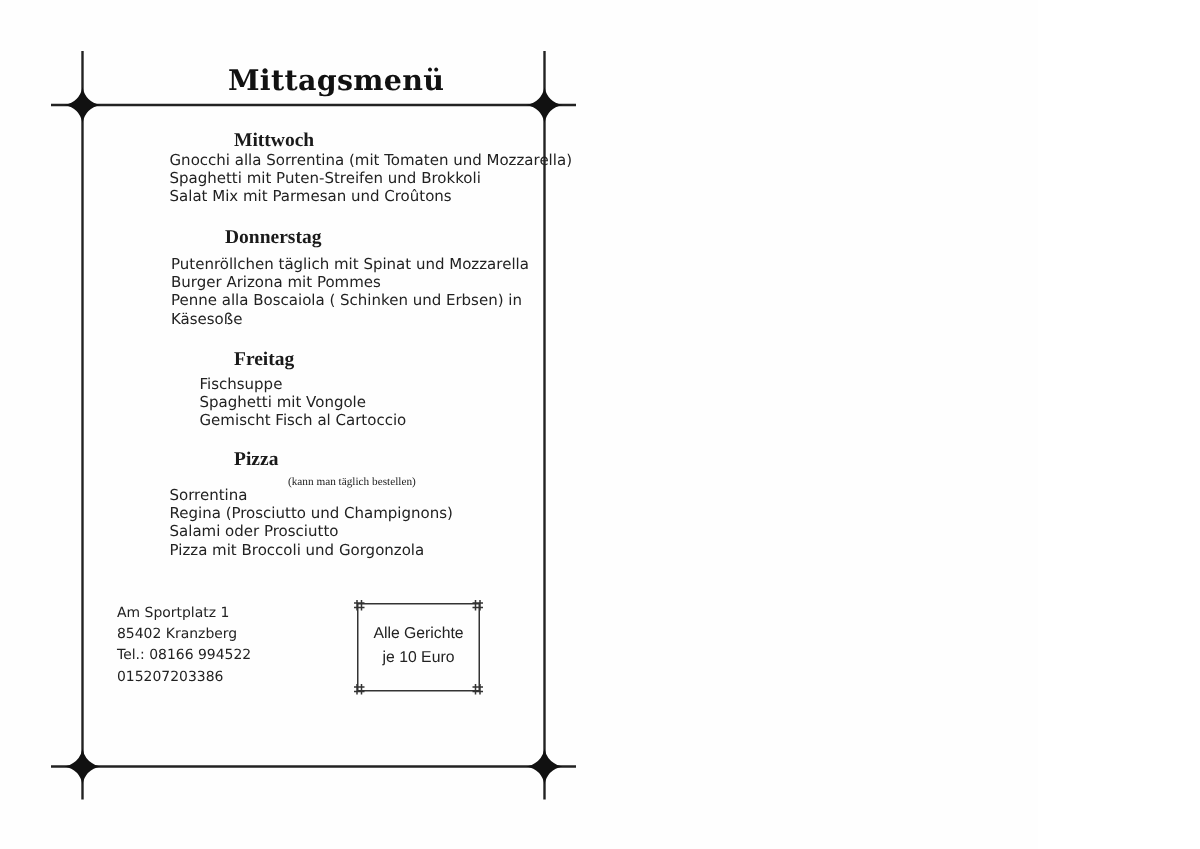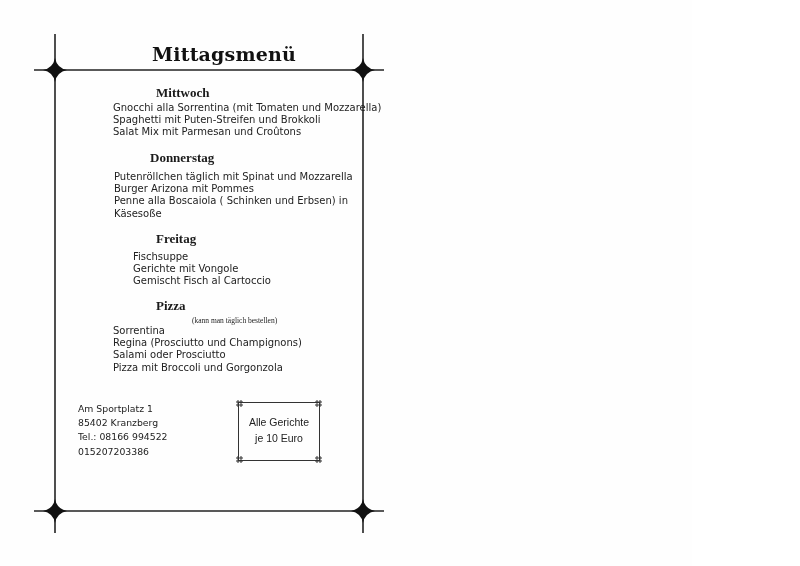--- a/index.html
+++ b/index.html
@@ -49,21 +49,21 @@
   <div class="abs" style="left:114px; top:171px;">
     <div class="item">Putenröllchen täglich mit Spinat und Mozzarella</div>
     <div class="item">Burger Arizona mit Pommes</div>
     <div class="item">Penne alla Boscaiola ( Schinken und Erbsen) in</div>
     <div class="item">Käsesoße</div>
   </div>
 
   <div class="abs day" style="left:156px; top:231px;">Freitag</div>
   <div class="abs" style="left:109px; top:251px;margin-left:24px;">
     <div class="item">Fischsuppe</div>
-    <div class="item">Gerichte mit Vongole</div>
+    <div class="item">Spaghetti mit Vongole</div>
     <div class="item">Gemischt Fisch al Cartoccio</div>
   </div>
 
   <div class="abs day" style="left:156px; top:298px;">Pizza</div>
   <div class="abs note" style="left:192px; top:316px;">(kann man täglich bestellen)</div>
   <div class="abs" style="left:113px; top:325px;">
     <div class="item">Sorrentina</div>
     <div class="item">Regina (Prosciutto und Champignons)</div>
     <div class="item">Salami oder Prosciutto</div>
     <div class="item">Pizza mit Broccoli und Gorgonzola</div>

